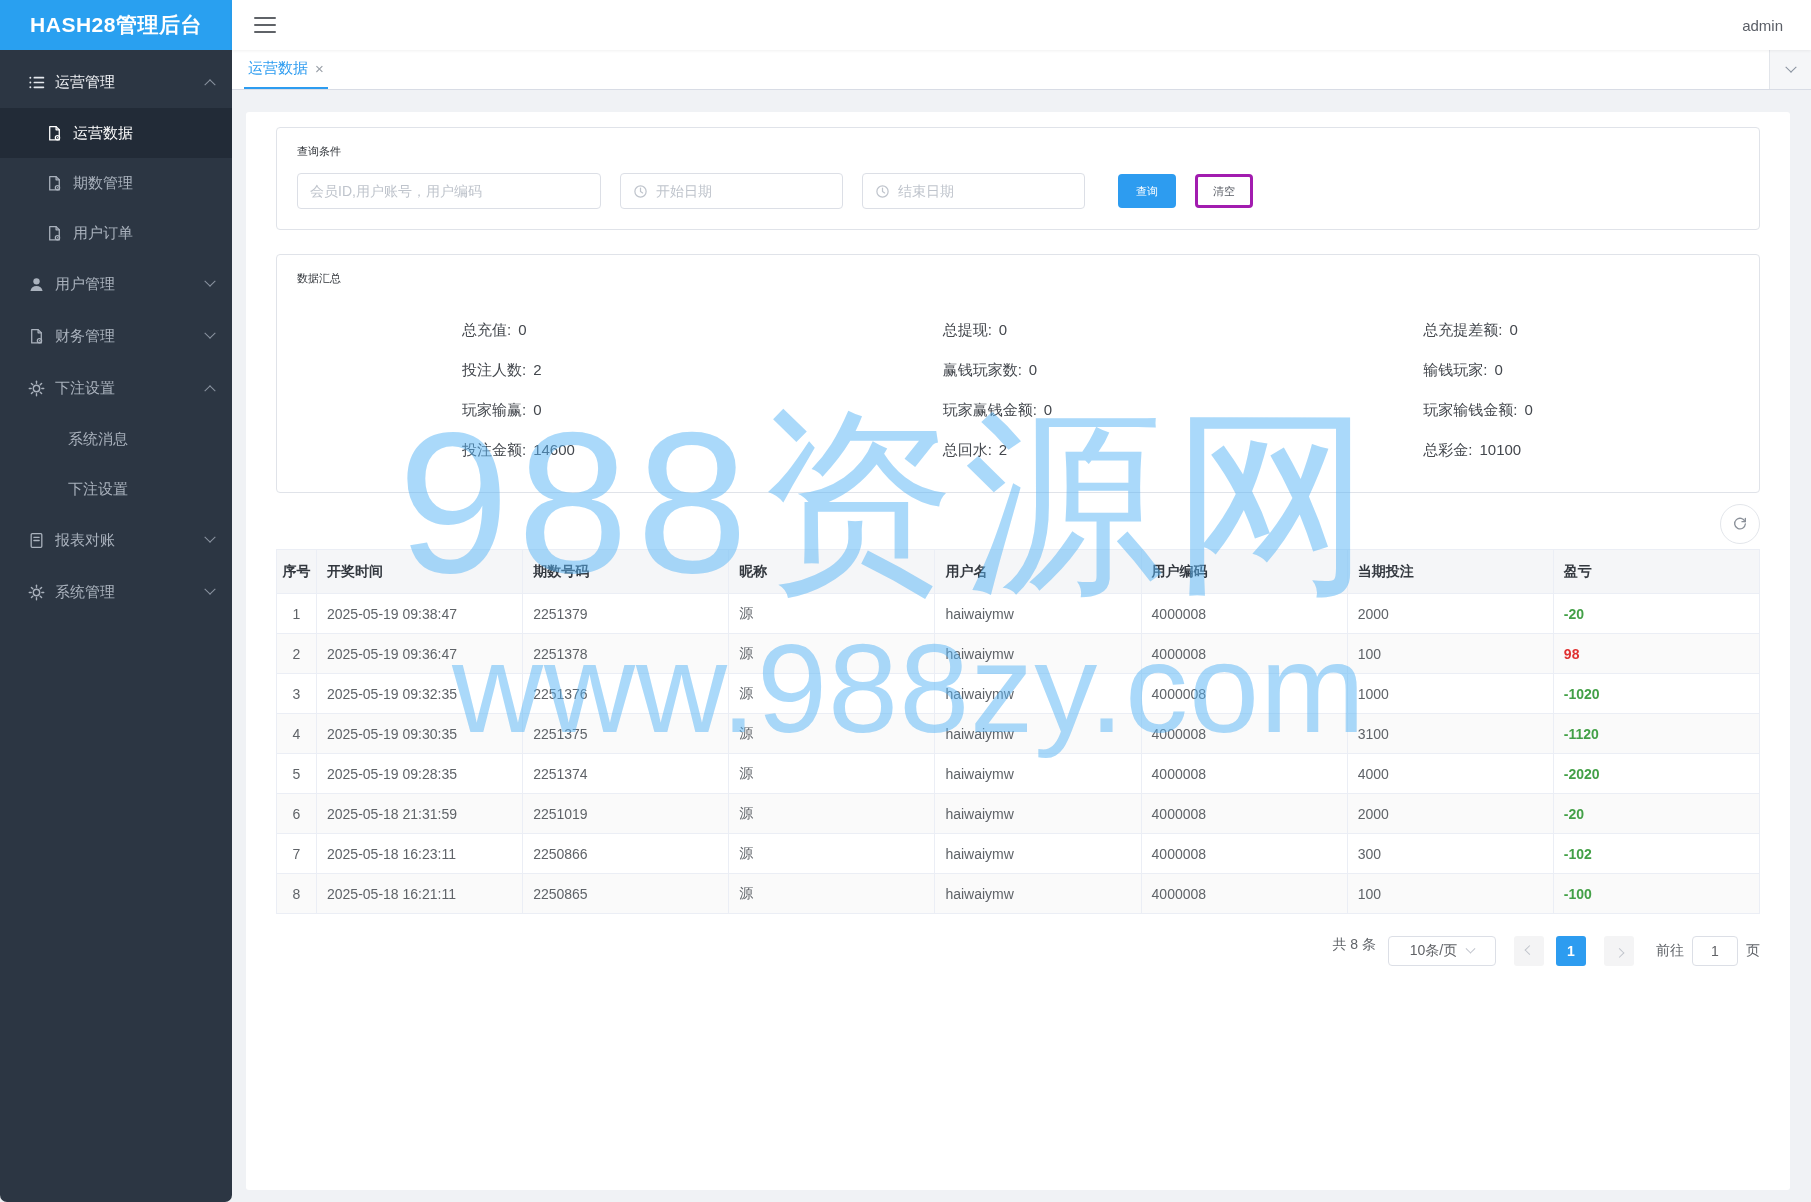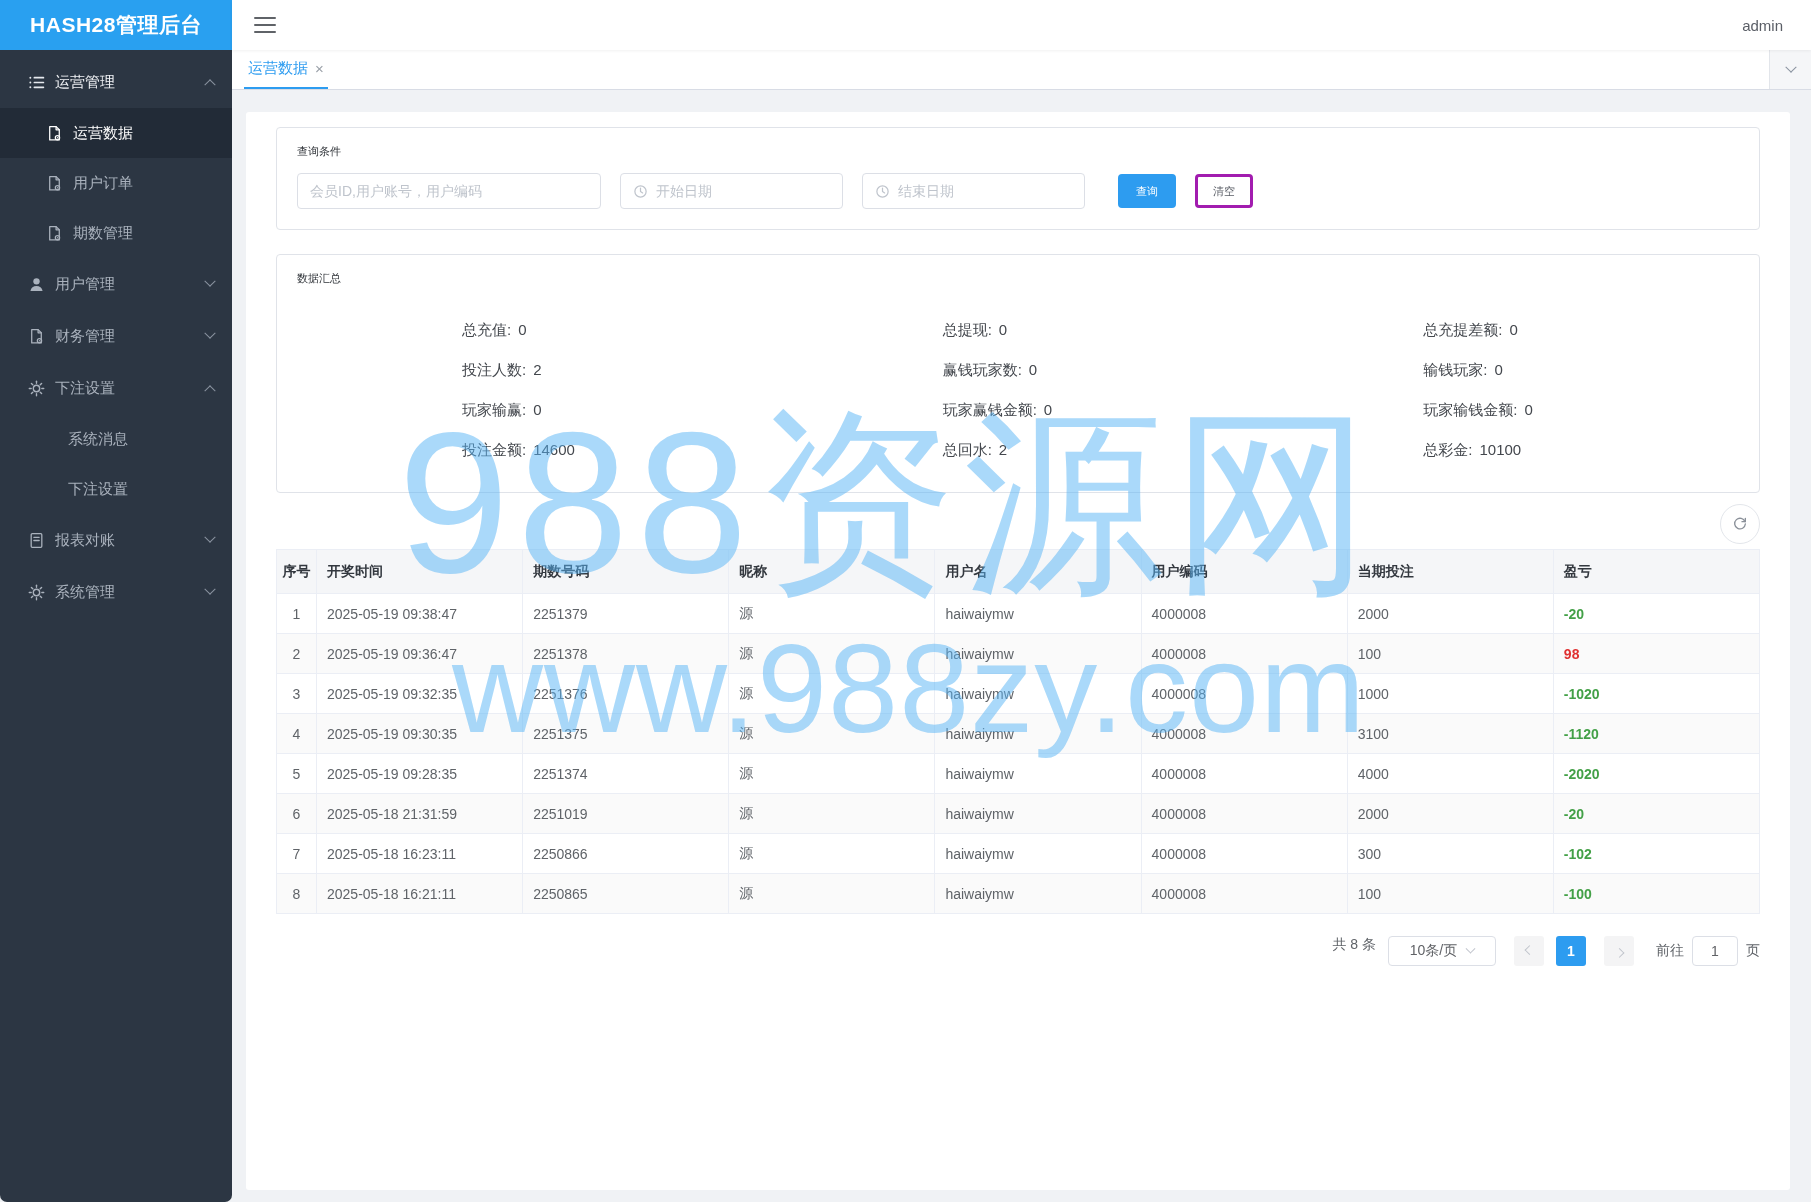--- a/index.html
+++ b/index.html
@@ -149,32 +149,32 @@
         </div>
         <div class="nav-subitem">
           <span class="nav-icon">
             <svg viewBox="0 0 16 16" fill="none" stroke="#aab2bd" stroke-width="1.2">
               <path d="M3.5 1.5h6l3 3v9.5h-9z"></path>
                 <path d="M9.5 1.5v3h3"></path>
               <circle cx="10.8" cy="12" r="2"></circle>
                 <circle cx="10.8" cy="12" r="0.6" fill="#aab2bd" stroke="none"></circle>
             </svg>
           </span>
-          <span class="nav-label">用户订单</span>
+          <span class="nav-label">期数管理</span>
         </div>
         <div class="nav-subitem">
           <span class="nav-icon">
             <svg viewBox="0 0 16 16" fill="none" stroke="#aab2bd" stroke-width="1.2">
               <path d="M3.5 1.5h6l3 3v9.5h-9z"></path>
                 <path d="M9.5 1.5v3h3"></path>
               <circle cx="10.8" cy="12" r="2"></circle>
                 <circle cx="10.8" cy="12" r="0.6" fill="#aab2bd" stroke="none"></circle>
             </svg>
           </span>
-          <span class="nav-label">期数管理</span>
+          <span class="nav-label">用户订单</span>
         </div>
       </div>
 
       <div class="nav-item">
         <span class="nav-icon">
           <svg viewBox="0 0 16 16" fill="#aab2bd">
             <circle cx="8" cy="5" r="3"></circle>
               <path d="M2.3 14c.5-3 2.8-4.6 5.7-4.6s5.2 1.6 5.7 4.6z"></path>
           </svg>
         </span>

